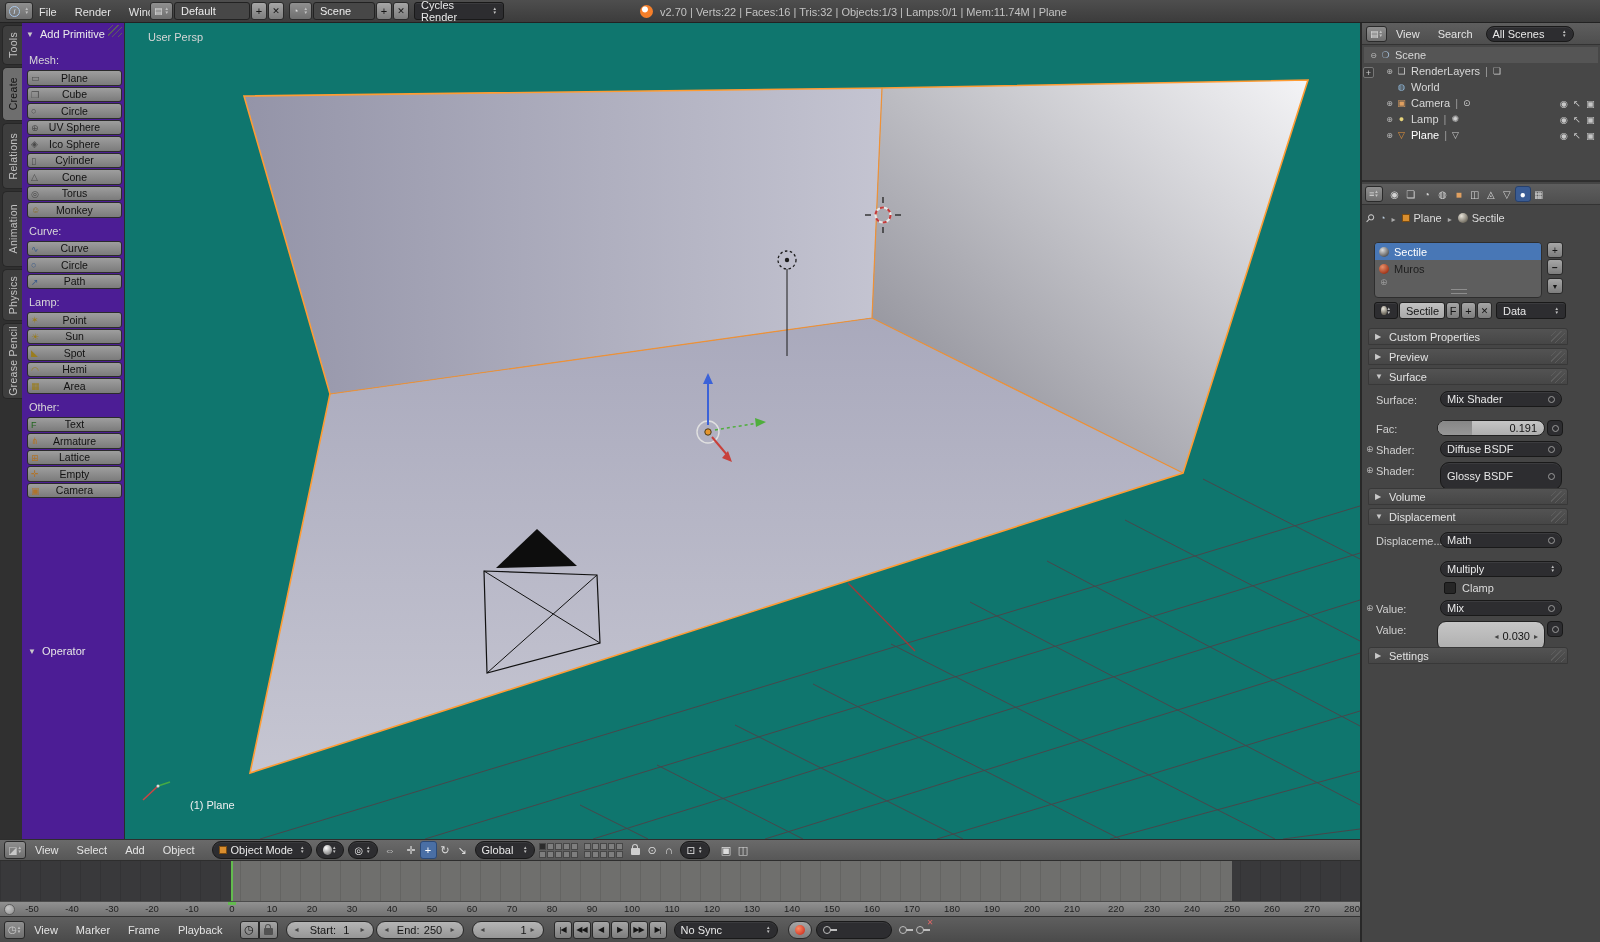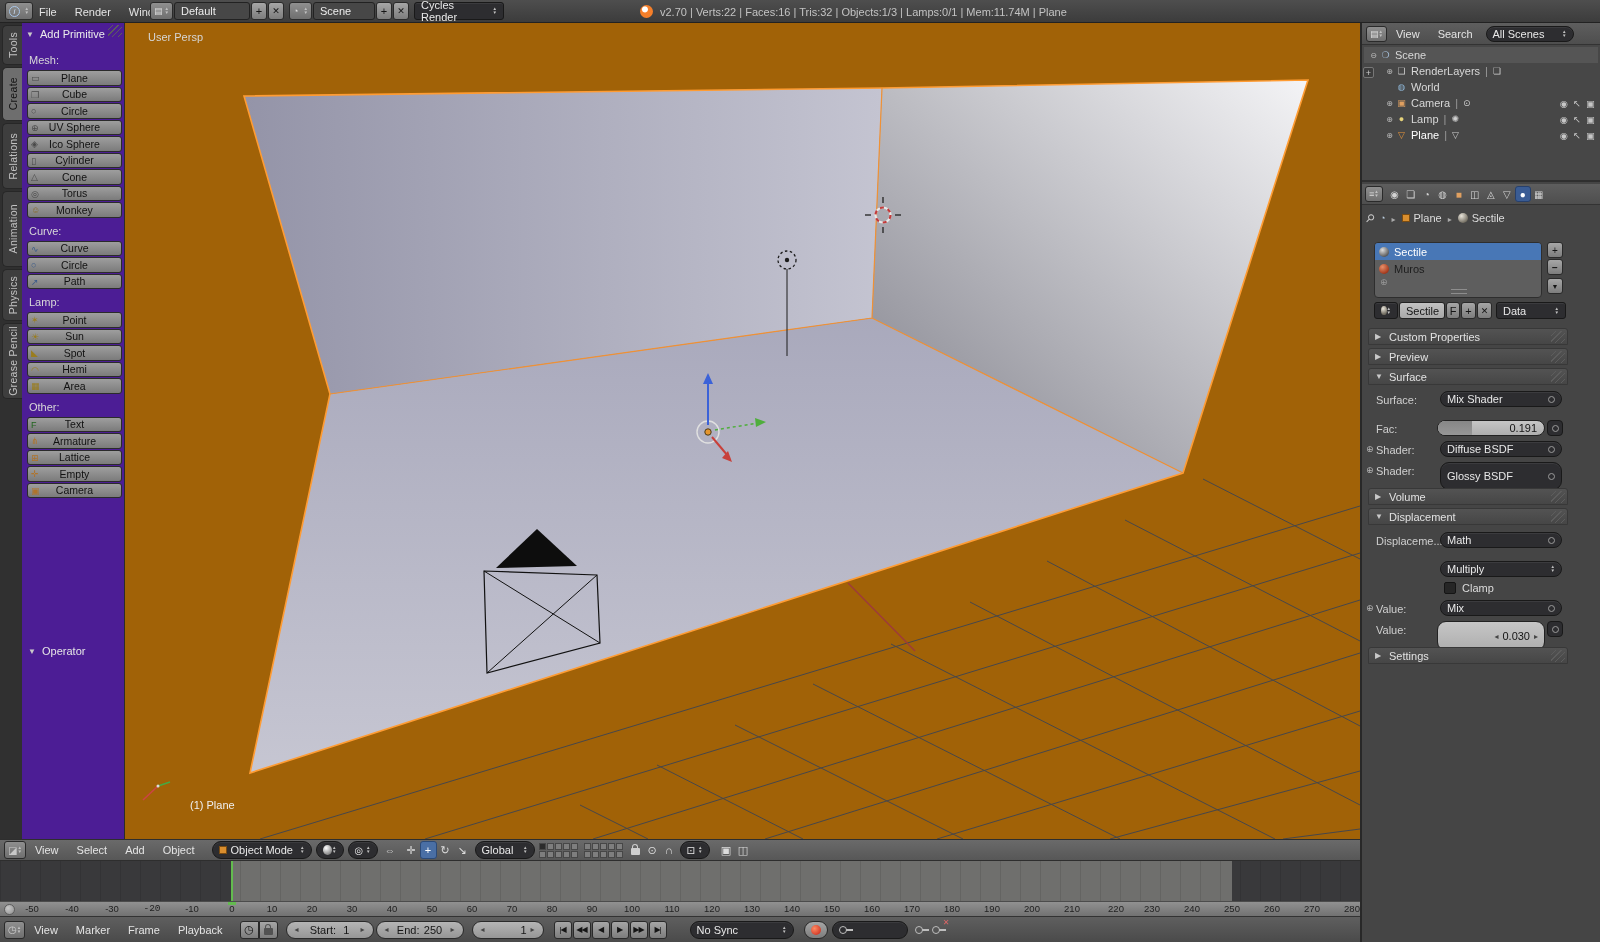--- a/index.html
+++ b/index.html
@@ -32,21 +32,21 @@
 .shelf-hdr{position:absolute;left:4px;top:5px;display:flex;align-items:center;gap:5px;color:#ececec}
 .grip{position:absolute;right:2px;top:2px;width:14px;height:12px;background:repeating-linear-gradient(135deg,transparent 0 3px,#5d5d5d 3px 4px)}
 .tri{font-size:8px;color:#c9c9c9;width:9px;display:inline-block}
 .tri-open::before{content:"▼"}.tri-closed::before{content:"▶"}
 .sections{position:absolute;left:5px;top:24px;width:95px}
 .section-label{margin:7px 0 4px 2px;color:#d8d8d8}
 .prim-btn{position:relative;height:15.5px;margin-bottom:1px;background:linear-gradient(#9e9e9e,#7b7b7b);border:1px solid #2b2b2b;border-radius:3px;display:flex;align-items:center;justify-content:center;color:#121212;font-size:10.5px}
 .prim-btn .ic{position:absolute;left:3px;top:0;font-size:9px;line-height:14px}
 .op-hdr{position:absolute;left:6px;top:622px;display:flex;align-items:center;gap:5px;color:#e5e5e5}
 
-.viewport{left:125px;top:23px;width:1235px;height:816px;background:#a16207;overflow:hidden}
+.viewport{left:125px;top:23px;width:1235px;height:816px;background:#0f766e;overflow:hidden}
 .vp-label{position:absolute;left:23px;top:8px;color:#d6d6d6}
 .obj-label{position:absolute;left:65px;top:776px;color:#efefef}
 
 .vp-header{left:0;top:839px;width:1360px;height:22px;background:linear-gradient(#6a6a6a,#575757);border-top:1px solid #2e2e2e;border-bottom:1px solid #2e2e2e;display:flex;align-items:center}
 .hbtn{width:17px;height:18px;display:flex;align-items:center;justify-content:center;color:#dcdcdc;font-size:11px}
 .hbtn.active{background:#4a6fa5;border:1px solid #2c4a77;border-radius:3px;color:#fff}
 .ed-btn{background:linear-gradient(#8f8f8f,#6f6f6f);border:1px solid #2a2a2a;border-radius:3px;display:flex;align-items:center;padding:0 3px;height:18px}
 .cubeic{color:#c9c9c9;font-size:10px}
 .minicube{width:8px;height:8px;background:#d98e2e;border:1px solid #7a4c12;margin-right:4px}
 .ball{width:10px;height:10px;border-radius:50%;background:radial-gradient(circle at 35% 30%,#fff,#8a8a8a 70%)}
@@ -455,21 +455,21 @@
   <div class="tl-range"></div>
   <div class="tl-grid"></div>
   <div class="tl-current"></div>
 </div>
 <div class="abs tl-ruler">
   <span class="ruler-circ"></span>
   <div>
       <span class="ruler-num" style="left: 18px;">-50</span>
       <span class="ruler-num" style="left: 58px;">-40</span>
       <span class="ruler-num" style="left: 98px;">-30</span>
-      <span class="ruler-num" style="left: 138px; font-family: Liberation Mono, monospace;">-20</span>
+      <span class="ruler-num" style="left: 138px;">-20</span>
       <span class="ruler-num" style="left: 178px;">-10</span>
       <span class="ruler-num" style="left: 218px;">0</span>
       <span class="ruler-num" style="left: 258px;">10</span>
       <span class="ruler-num" style="left: 298px;">20</span>
       <span class="ruler-num" style="left: 338px;">30</span>
       <span class="ruler-num" style="left: 378px;">40</span>
       <span class="ruler-num" style="left: 418px;">50</span>
       <span class="ruler-num" style="left: 458px;">60</span>
       <span class="ruler-num" style="left: 498px;">70</span>
       <span class="ruler-num" style="left: 538px;">80</span>
@@ -523,21 +523,21 @@
       <span style="margin-left:auto">1</span>
     </div>
   <div class="row" style="margin-left:10px">
       <div class="btn pb-btn">|◀</div>
       <div class="btn pb-btn">◀◀</div>
       <div class="btn pb-btn">◀</div>
       <div class="btn pb-btn">▶</div>
       <div class="btn pb-btn">▶▶</div>
       <div class="btn pb-btn">▶|</div>
     </div>
-  <div class="dd" style="margin-left:22px;width:104px;height:18px">
+  <div class="dd" style="margin-left:6px;width:104px;height:18px">
       <span>No Sync</span>
       <span class="spin"></span>
     </div>
   <div class="btn" style="margin-left:10px;width:24px;height:18px;border-radius:9px">
       <span class="rec"></span>
     </div>
   <div class="dd" style="margin-left:4px;width:76px;height:18px">
       <span class="keyic"></span>
     </div>
   <div class="hbtn" style="margin-left:6px">

